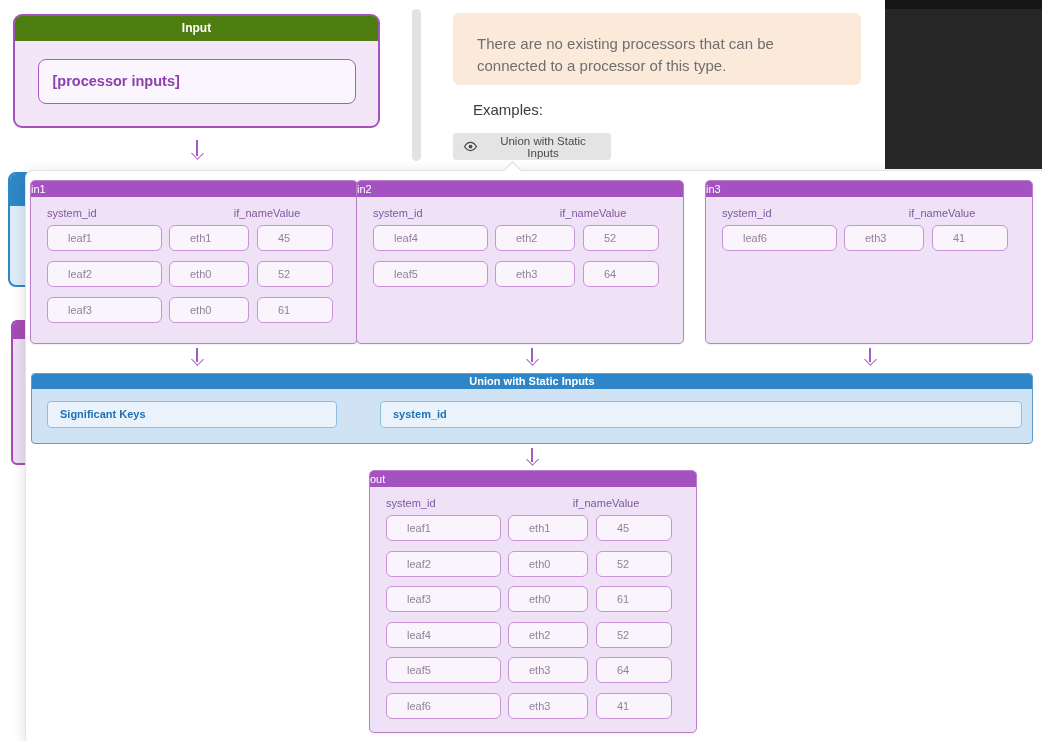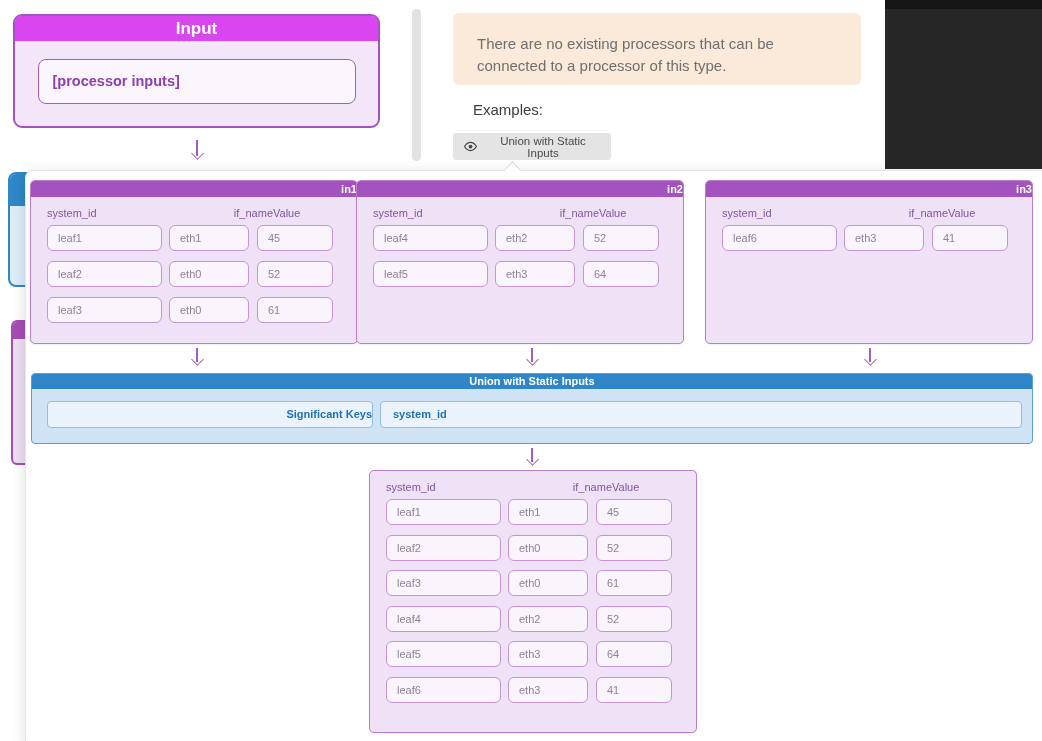--- a/index.html
+++ b/index.html
@@ -9,22 +9,22 @@
     font-family:"Liberation Sans","DejaVu Sans",sans-serif;
     -webkit-font-smoothing:antialiased;
   }
 
   
   .input-card {
     position:absolute; left:13px; top:14px; width:367px; height:114px;
     background:#f3e6f8; border:2px solid #a352c0; border-radius:9px; z-index:2;
   }
   .input-card .hdr {
-    height:25px; line-height:25px; background:#d946ef; text-align:center;
-    color:#fff; font-weight:bold; font-size:17px;
+    height:25px; line-height:25px; background:#4d7c0f; text-align:center;
+    color:#fff; font-weight:bold; font-size:12px;
     border-radius:6px 6px 0 0;
   }
   .input-card .val {
     margin:18px auto 0 auto; width:318px; height:45px; line-height:42px;
     background:#fbf5fd; border:1.5px solid #a85cc0; border-radius:8px;
     color:#8d3fae; font-size:14.5px; font-weight:600; padding-left:14px;
   }
 
   .scrollbar {
     position:absolute; left:412px; top:9px; width:9px; height:152px;
@@ -78,33 +78,33 @@
   }
 
   
   .stage {
     position:absolute; width:328px; background:#efe2f6;
     border:1px solid #bb7ecb; border-radius:5px; overflow:hidden;
     box-shadow:0 1px 2px rgba(0,0,0,.07);
   }
   .stage .t-hdr {
     height:16px; line-height:16px; background:#a352c0; color:#fff;
-    text-align:right; font-size:11px; font-weight:bold;
+    text-align:left; font-size:11px; font-weight:normal;
   }
   .t-cols { display:flex; padding-left:16px; margin:10px 0 6px 0; }
   .t-cols span { font-size:11px; color:#7e57a0; }
   .t-cols span:nth-child(1){ width:122px; }
   .t-cols span:nth-child(2){ width:104px;text-align:right; }
   .t-cols span:nth-child(3){ width:74px; }
   .t-rows { display:flex; flex-direction:column; gap:10px; padding-left:16px; }
   .t-rows.tight { gap:9.5px; }
   .t-row { display:flex; }
   .t-cell {
     height:26px; line-height:24px; background:#faf4fc;
-    border:1px solid #c993d8; border-radius:6px; padding-left:10px;
+    border:1px solid #c993d8; border-radius:6px; padding-left:20px;
     font-size:11px; color:#8f8399;
   }
   .t-row .t-cell:nth-child(1){ width:115px; margin-right:7px; }
   .t-row .t-cell:nth-child(2){ width:80px;  margin-right:8px; }
   .t-row .t-cell:nth-child(3){ width:76px; }
 
   #table-in1 { left:4px;   top:9px; height:164px; }
   #table-in2 { left:330px; top:9px; height:164px; }
   #table-in3 { left:679px; top:9px; height:164px; }
   #table-out { left:343px; top:299px; height:263px; }
@@ -116,21 +116,21 @@
   }
   .processor .p-hdr {
     height:15px; line-height:15px; background:#2e86c8; color:#fff;
     text-align:center; font-size:11px; font-weight:bold;
   }
   .p-field {
     position:absolute; top:27px; height:27px; line-height:25px;
     background:#eaf3fb; border:1px solid #8ebfe2; border-radius:4px;
     padding-left:12px; font-size:11px; font-weight:bold; color:#1d71b8;
   }
-  #sig-keys-label { left:15px;  width:326px;text-align:right; }
+  #sig-keys-label { left:15px;  width:290px; }
   #sig-keys-value { left:348px; width:642px; }
 
   
   .arrow { position:absolute; width:16px; height:19px; }
   .arrow .stem {
     position:absolute; left:7.2px; top:0; width:1.6px; height:14px; background:#a55bc6;
   }
   .arrow .head {
     position:absolute; left:3.5px; top:7px; width:9px; height:9px;
     border-right:1.6px solid #a55bc6; border-bottom:1.6px solid #a55bc6;
@@ -264,20 +264,21 @@
     <div class="p-field" id="sig-keys-label">Significant Keys</div>
     <div class="p-field" id="sig-keys-value">system_id</div>
   </div>
 
   <div class="arrow" id="arrow-out">
       <div class="stem"></div>
       <div class="head"></div>
     </div>
 
   <div class="stage" id="table-out">
+    <div class="t-hdr">out</div>
     <div class="t-cols">
       <span>system_id</span>
       <span>if_name</span>
       <span>Value</span>
     </div>
     <div class="t-rows tight">
   <div class="t-row">
     <span class="t-cell">leaf1</span>
     <span class="t-cell">eth1</span>
     <span class="t-cell">45</span>

